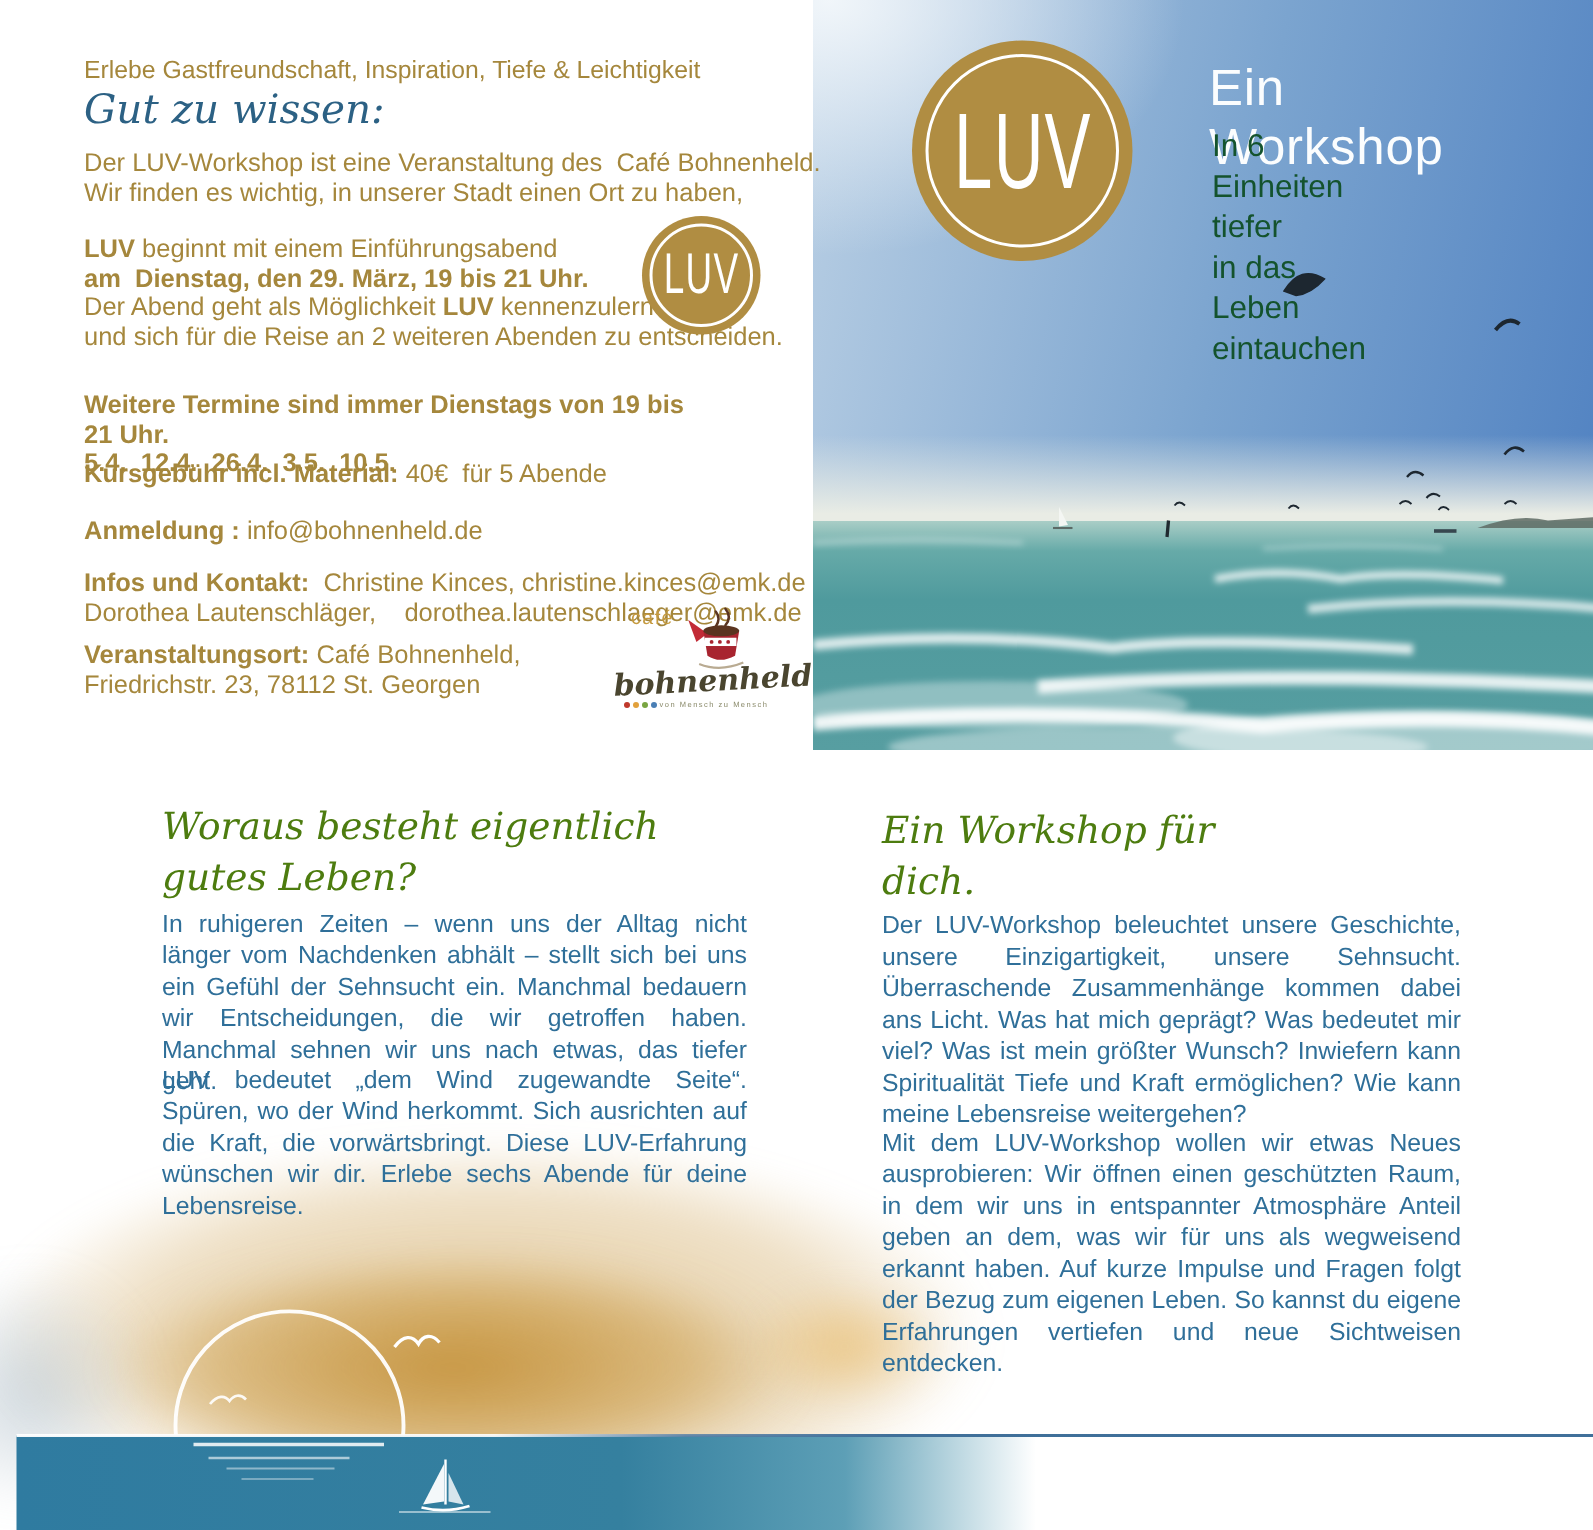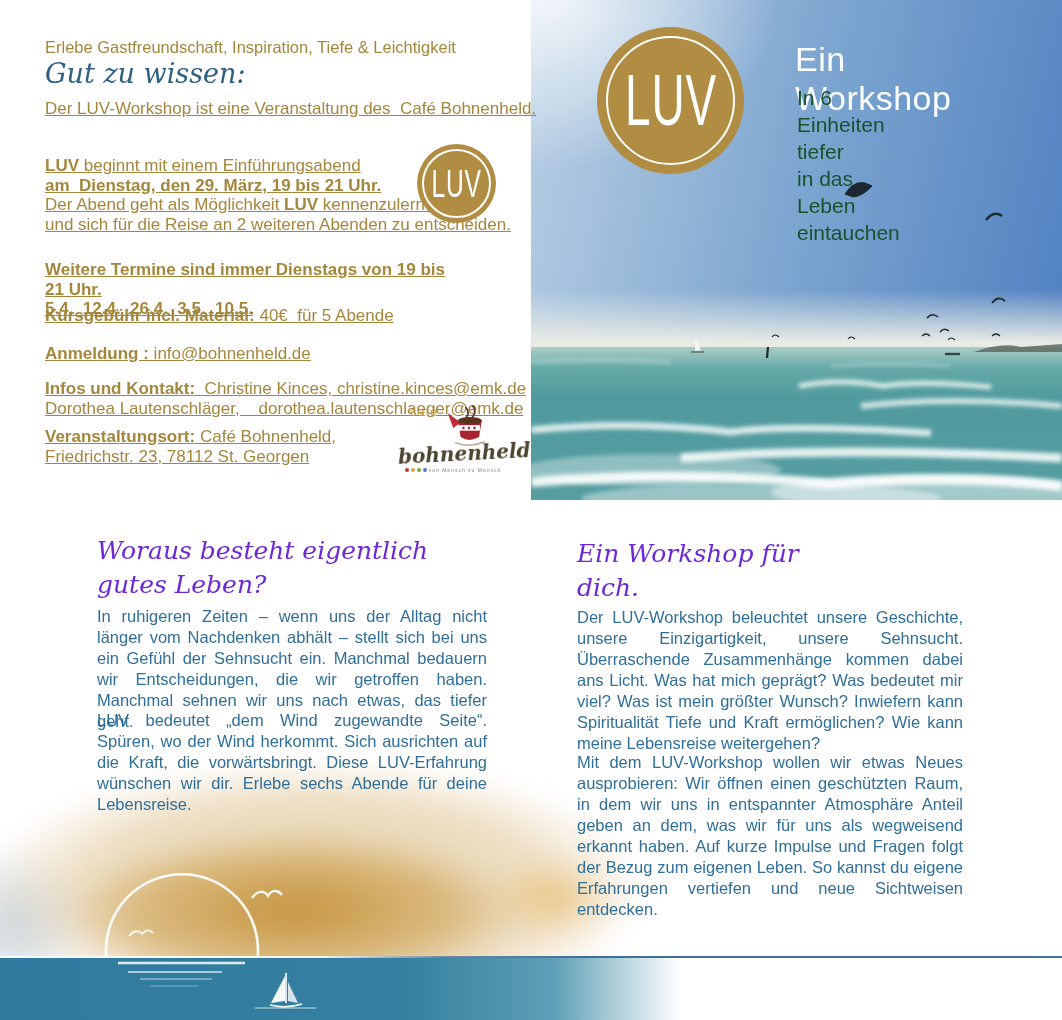--- a/index.html
+++ b/index.html
@@ -1,23 +1,23 @@
 <!DOCTYPE html>
 <html><head>
 <meta charset="utf-8">
 <style>
   * { margin:0; padding:0; box-sizing:border-box; }
   html,body { width:1062px; height:1020px; background:#ffffff; overflow:hidden;
               font-family:"Liberation Sans", sans-serif; }
-  #page { position:relative; width:860px; height:1020px; background:#ffffff; }
+  #page { position:relative; width:860px; height:1020px; background:#ffffff;margin-left:11px; }
 
   
   .abs { position:absolute; }
   .b { font-weight:700; }
-  .lp-text { font-size:17px; line-height:19.5px; color:#a5873c;text-decoration:underline; }
+  .lp-text { font-size:17px; line-height:19.5px; color:#a5873c; }
 
   .intro       { left:45px; top:38px;  font-size:16.5px; color:#a5873c; z-index:6; }
   .gzw         { left:45px; top:58px;  font-family:"DejaVu Serif", serif; font-style:italic;
                  font-size:27px; color:#2c6184; z-index:6; }
   .about       { left:45px; top:99px;  z-index:6; }
   .start       { left:45px; top:156px; z-index:6; }
   .termine     { left:45px; top:260px; width:420px; z-index:6; }
   .termine .dates { text-align:left; width:420px; }
   .kurs        { left:45px; top:306px; z-index:6; }
   .anmeld      { left:45px; top:344px; z-index:6; }
@@ -56,21 +56,21 @@
       linear-gradient(to bottom, rgba(233,236,229,0) 58%, #e9ece5 68.5%, #e9ece5 70%,
                       rgba(233,236,229,0) 70%),
       radial-gradient(ellipse 72% 55% at 2% 0%, rgba(244,248,251,.95), rgba(244,248,251,0) 62%),
       linear-gradient(102deg, #b9cfe4 0%, #7ba4cf 50%, #4c7ec0 100%);
   }
   .photo svg.scene { position:absolute; left:0; top:0; }
   .cover-title { left:795px; top:40px; font-size:34px; color:#fbfdfe; z-index:6; letter-spacing:.5px; }
   .cover-sub   { left:797px; top:84px; font-size:21px; line-height:27px; color:#14532d; z-index:6; }
 
   
-  .col-heading { font-family:"DejaVu Serif", serif; font-style:italic; color:#6d28d9;
+  .col-heading { font-family:"DejaVu Serif", serif; font-style:italic; color:#4d7c0f;
                  font-size:25px; line-height:34px; z-index:6; }
   .lc-head { left:97px;  top:534px; }
   .rc-head { left:577px; top:537px; }
   .body-col { font-size:16.5px; line-height:21px; color:#2f6f99; text-align:justify; z-index:6; }
   .lc-p1 { left:97px;  top:606px; width:390px; }
   .lc-p2 { left:97px;  top:710px; width:390px; }
   .rc-p1 { left:577px; top:607px; width:386px; }
   .rc-p2 { left:577px; top:752px; width:386px; }
 
   
@@ -129,20 +129,21 @@
       <path d="M288 132 L288 151 L298 153 Z" fill="#ffffff" opacity=".8"></path>
       <path d="M270 155 Q286 159 302 154" fill="none" stroke="#ffffff" stroke-width="1.8"></path>
     </g>
   </svg>
 
   <div class="abs intro">Erlebe Gastfreundschaft, Inspiration, Tiefe &amp; Leichtigkeit</div>
   <div class="abs gzw">Gut zu wissen:</div>
 
   <div class="abs about lp-text">
     <div>Der LUV-Workshop ist eine Veranstaltung des &nbsp;Café Bohnenheld.</div>
+    <div>Wir finden es wichtig, in unserer Stadt einen Ort zu haben,</div>
   </div>
 
   <div class="abs start lp-text">
     <div><span class="b">LUV</span><span> beginnt mit einem Einführungsabend</span></div>
     <div class="b">am &nbsp;Dienstag, den 29. März, 19 bis 21 Uhr.</div>
     <div><span>Der Abend geht als Möglichkeit </span><span class="b">LUV</span><span> kennenzulernen</span></div>
     <div>und sich für die Reise an 2 weiteren Abenden zu entscheiden.</div>
   </div>
 
   <div class="abs termine lp-text b">

